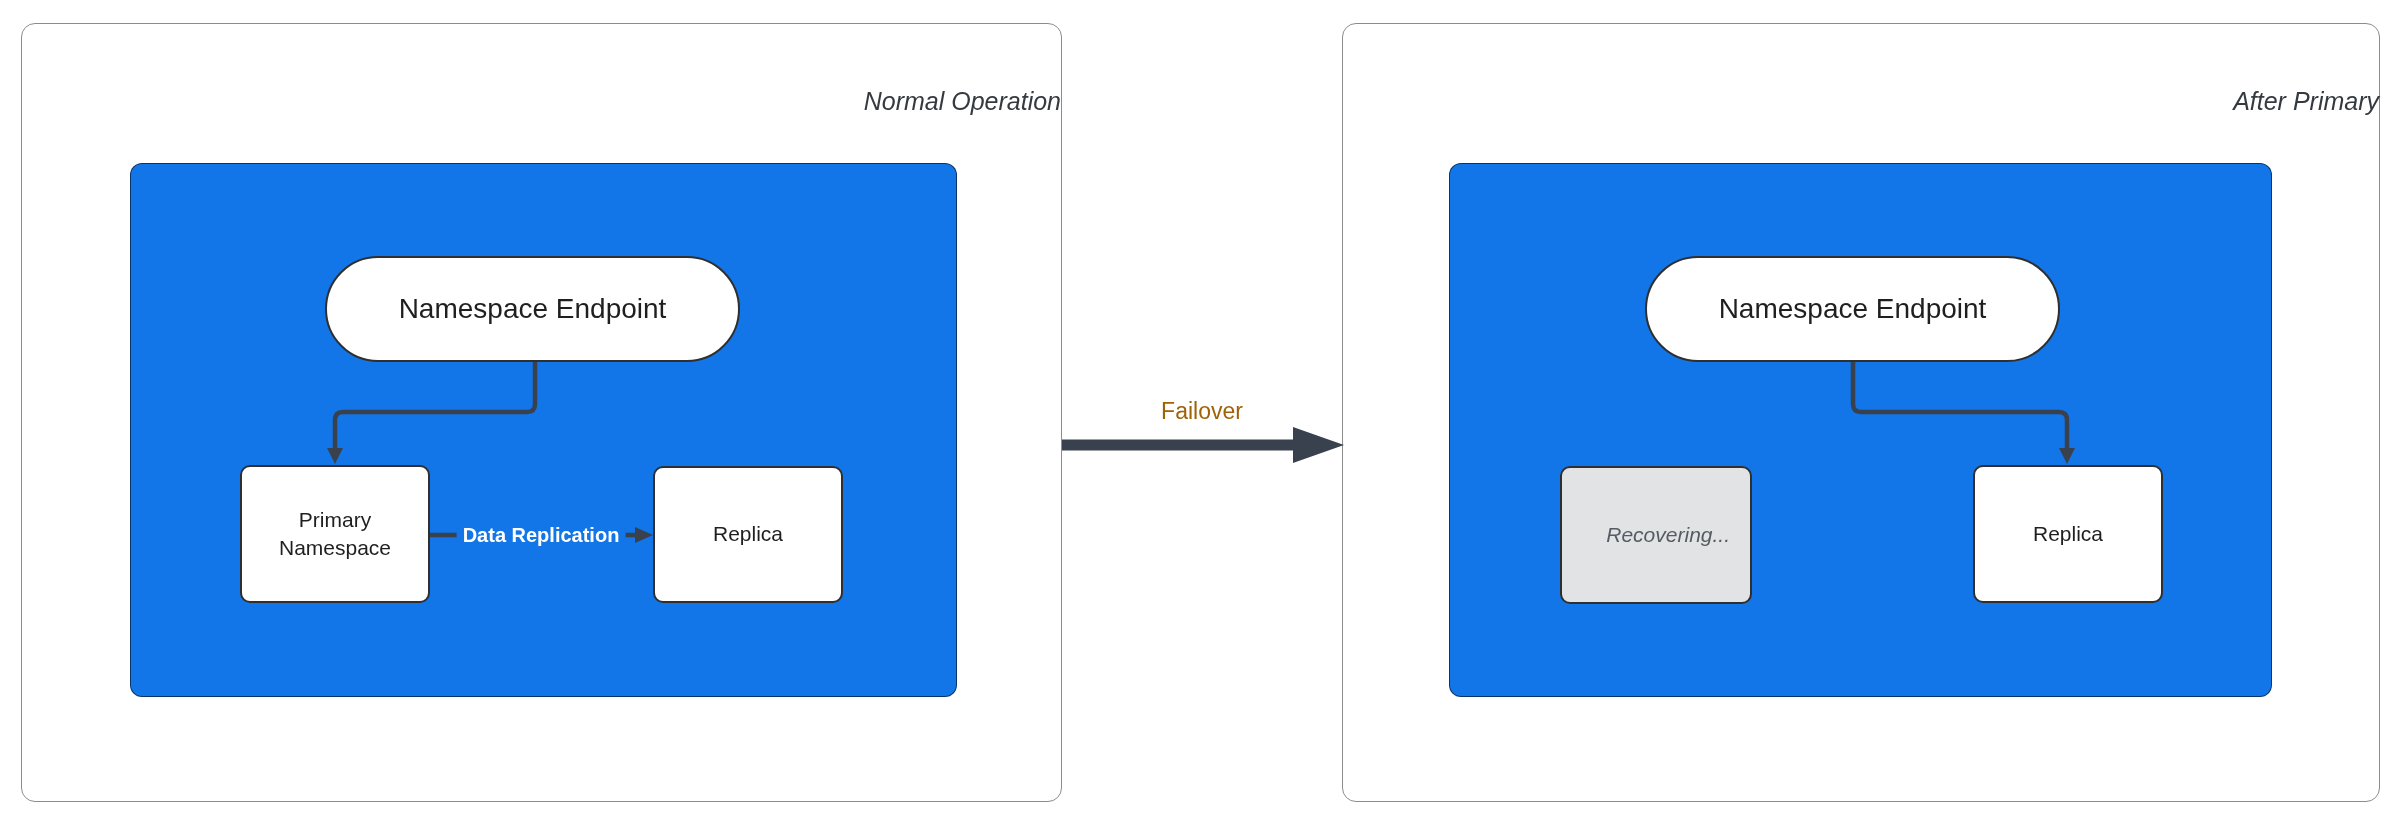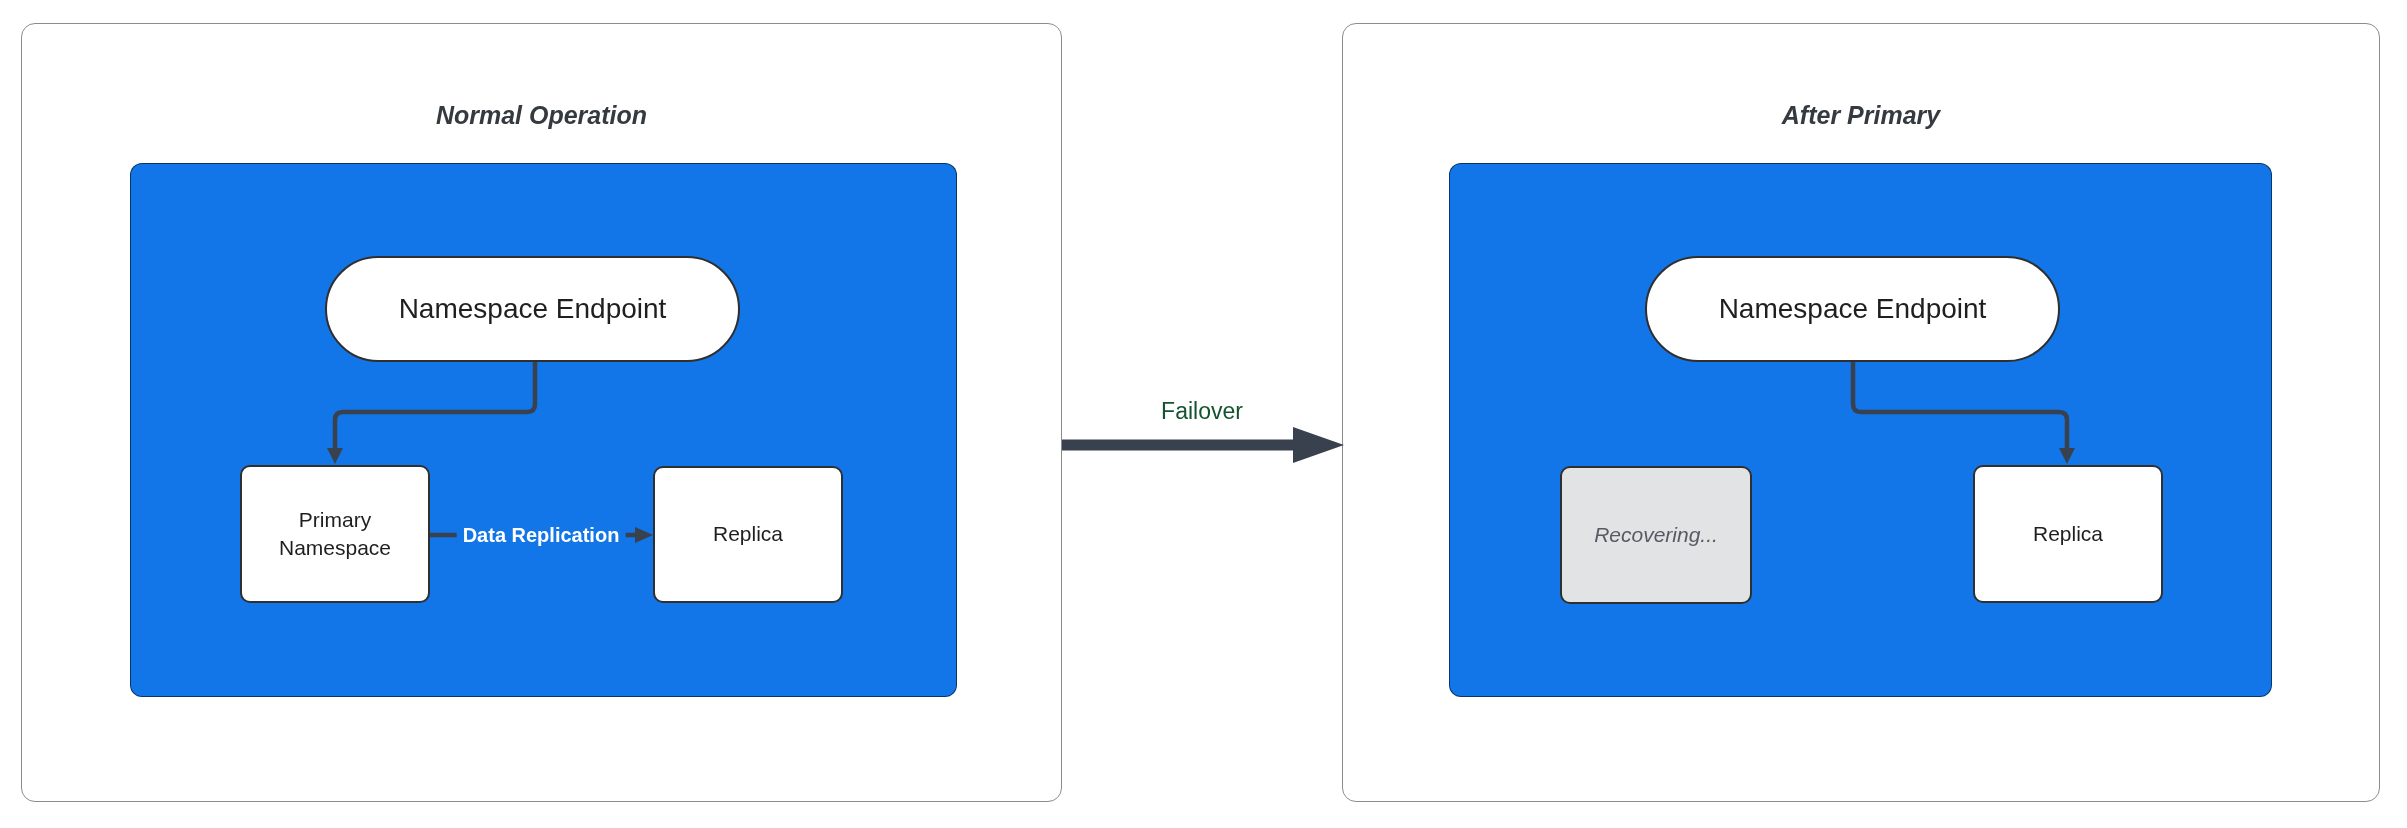--- a/index.html
+++ b/index.html
@@ -7,23 +7,23 @@
     position:relative; width:2407px; height:828px;
     font-family:"Liberation Sans", sans-serif;
     background:#ffffff; overflow:hidden;
   }
   .card {
     position:absolute; background:#ffffff;
     border:1.5px solid var(--panel-border,#8c8c8c);
     border-radius:14px; box-sizing:border-box;
   }
   .panel-title {
-    position:absolute; top:76px; left:0; width:100%; margin:0;
-    font-style:italic; font-weight:700; font-size:25px; line-height:1.2;
-    color:var(--title-text,#343a40); text-align:center;
+    position:absolute; top:62px; left:0; width:100%; margin:0;
+    font-style:italic; font-weight:400; font-size:25px; line-height:1.2;
+    color:var(--title-text,#343a40); text-align:right;
   }
   .cluster {
     position:absolute; box-sizing:border-box;
     background:var(--cluster-fill,#1276E8);
     border:1px solid rgba(0,0,0,0.55);
     border-radius:12px;
   }
   .node {
     position:absolute; box-sizing:border-box;
     display:flex; align-items:center; justify-content:center; text-align:center;
@@ -31,34 +31,35 @@
     border:2px solid var(--node-border,#2f2f2f);
     color:var(--node-text,#1f1f1f);
     border-radius:10px; font-size:21px; line-height:1.35;
     padding:0 20px;
   }
   .stadium { border-radius:53px; font-size:28px; padding:0 10px; }
   .node.disabled {
     background:var(--recovering-fill,#e2e3e5);
     color:var(--recovering-text,#555b63);
     font-style:italic;
+    justify-content:flex-end;
   }
   .edges { position:absolute; left:0; top:0; width:2407px; height:828px; pointer-events:none; }
   .edge { stroke:var(--edge,#3A414E); stroke-width:4.5; fill:none; }
   .edge.thick { stroke-width:11; }
   .arrowhead { fill:var(--edge,#3A414E); stroke:none; }
   .edge-label {
     position:absolute; transform:translate(-50%,-50%);
     background:var(--cluster-fill,#1276E8);
     color:var(--edge-label-text,#ffffff);
     font-weight:bold; font-size:20px; padding:2px 6px; white-space:nowrap;
   }
   .transition-label {
     position:absolute; transform:translate(-50%,-50%);
-    color:#14532d; font-size:23px; white-space:nowrap;
+    color:#a16207; font-size:23px; white-space:nowrap;
   }
 </style>
 </head>
 <body>
 
 <div class="stage">
 
   <section class="card" style="left:21px;top:23px;width:1041px;height:779px">
     <h2 class="panel-title">Normal Operation</h2>
   </section>

